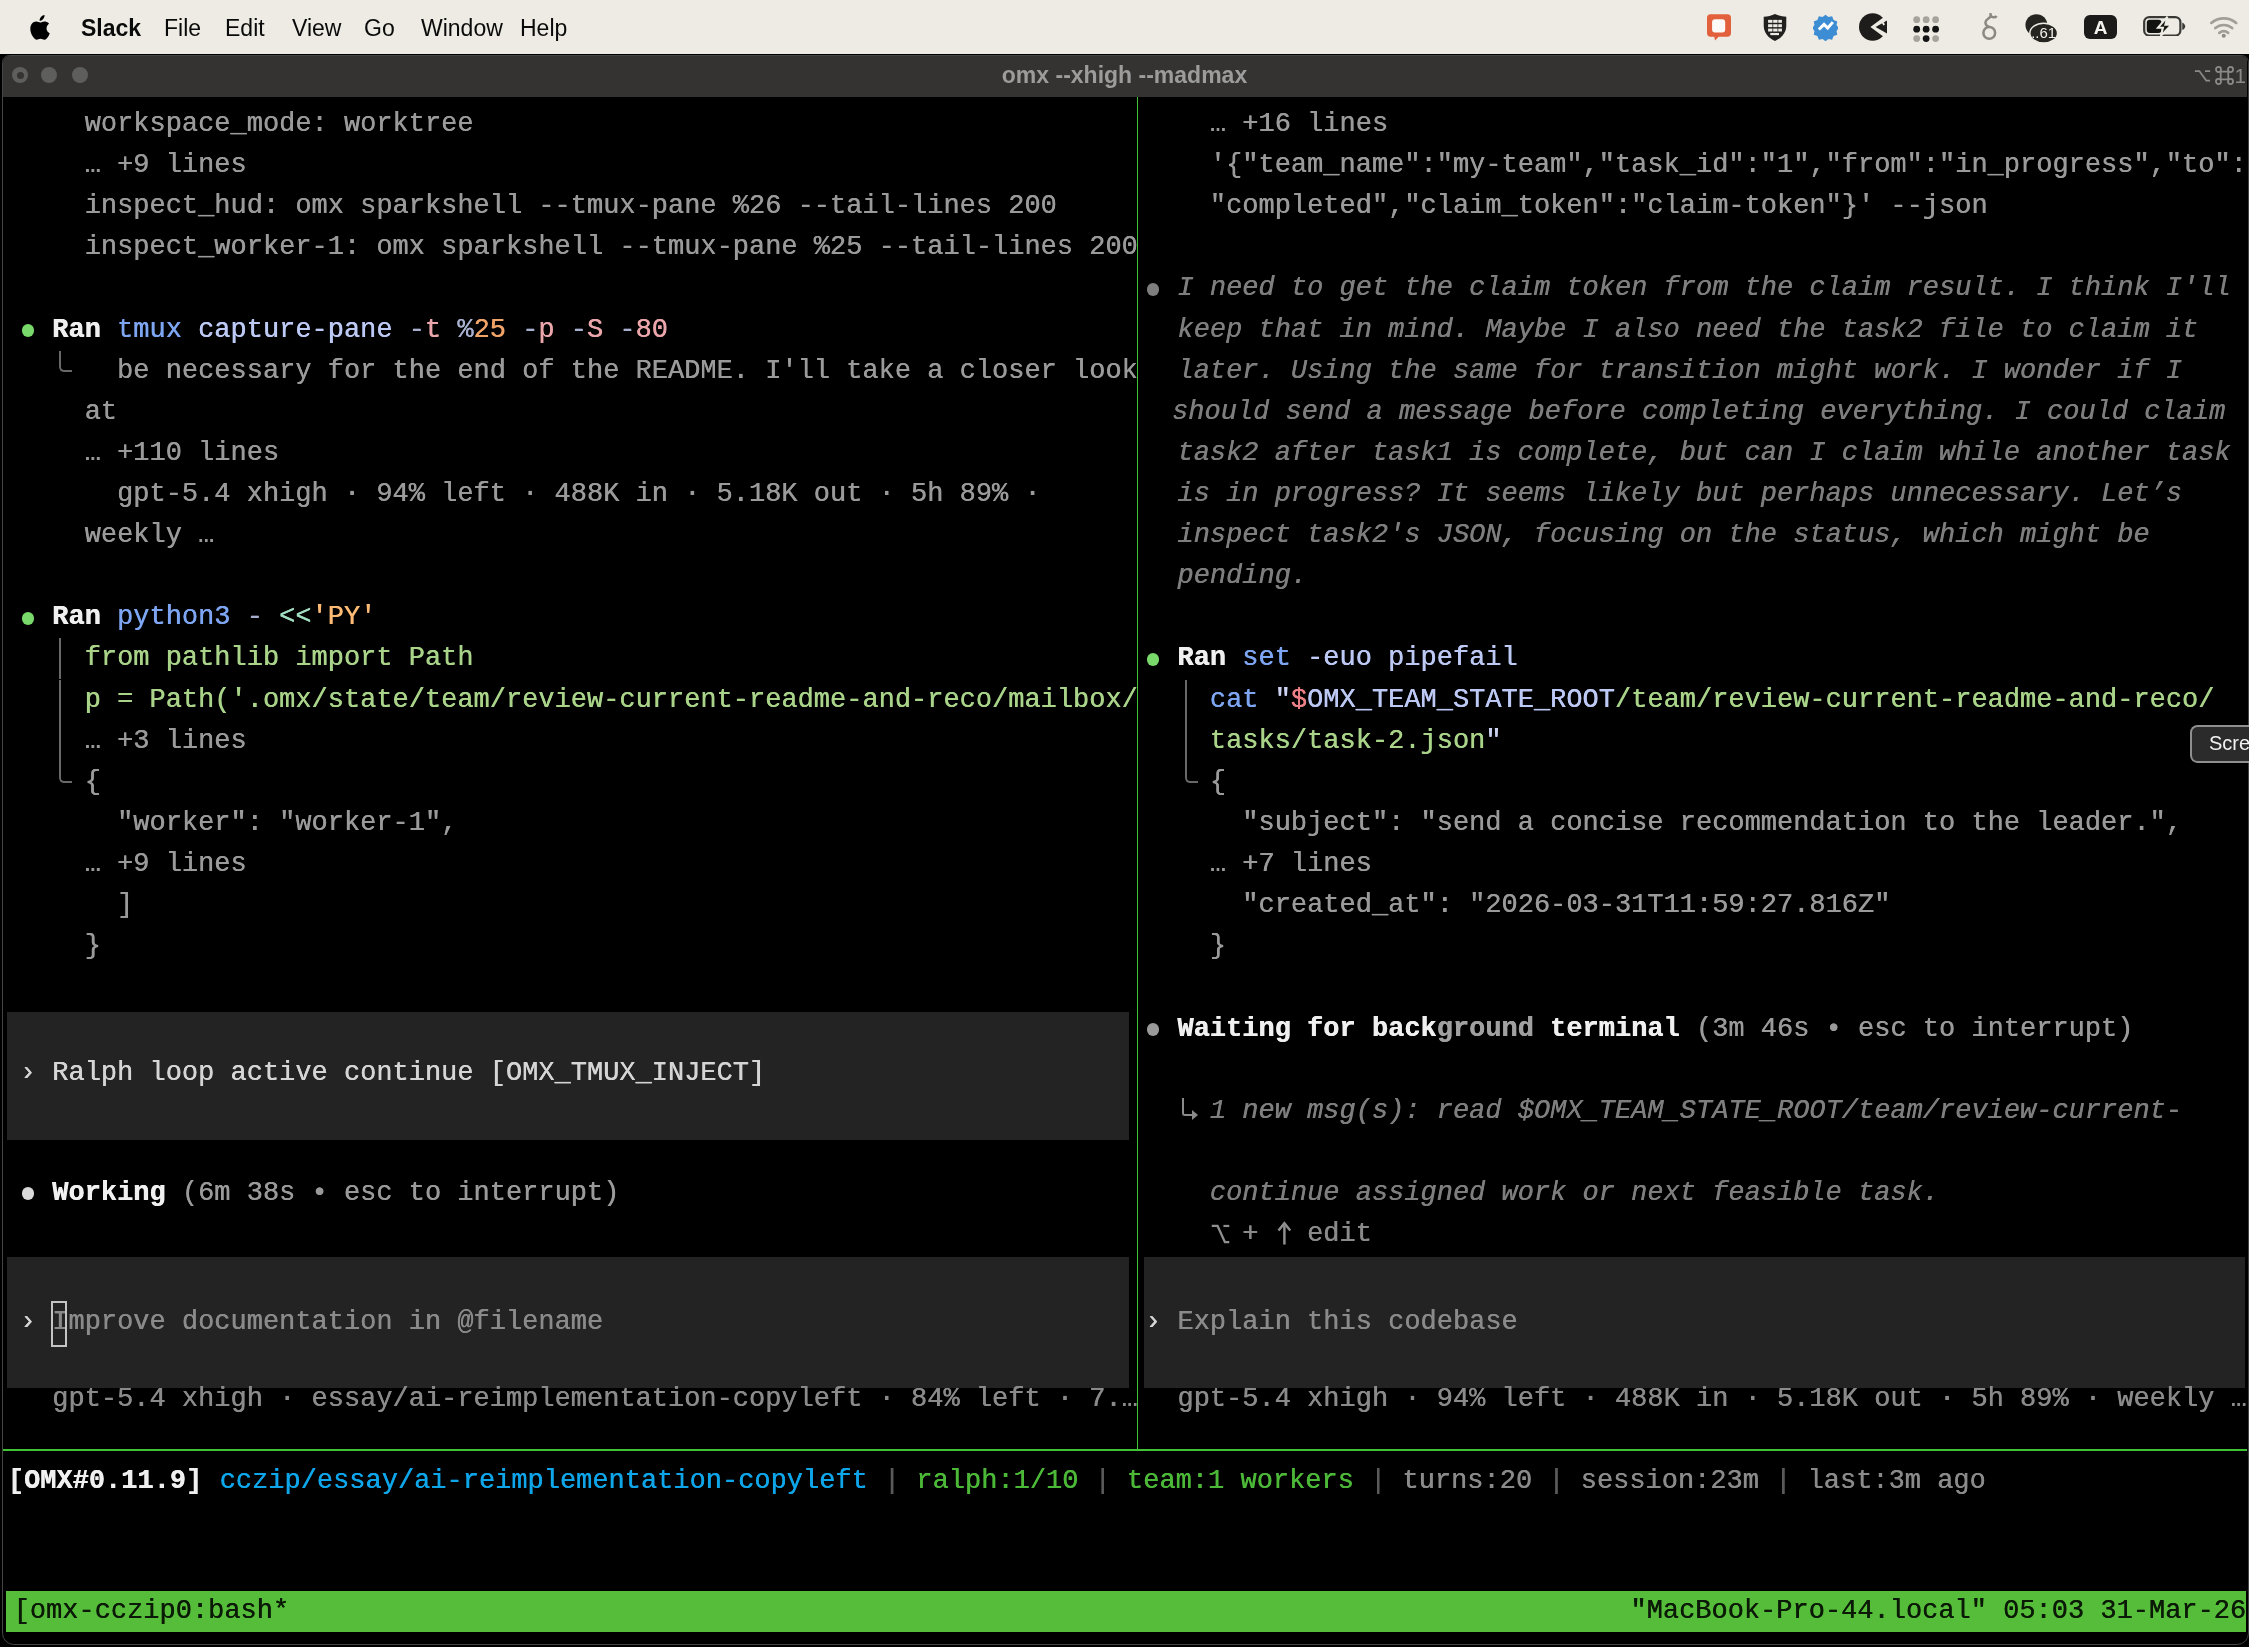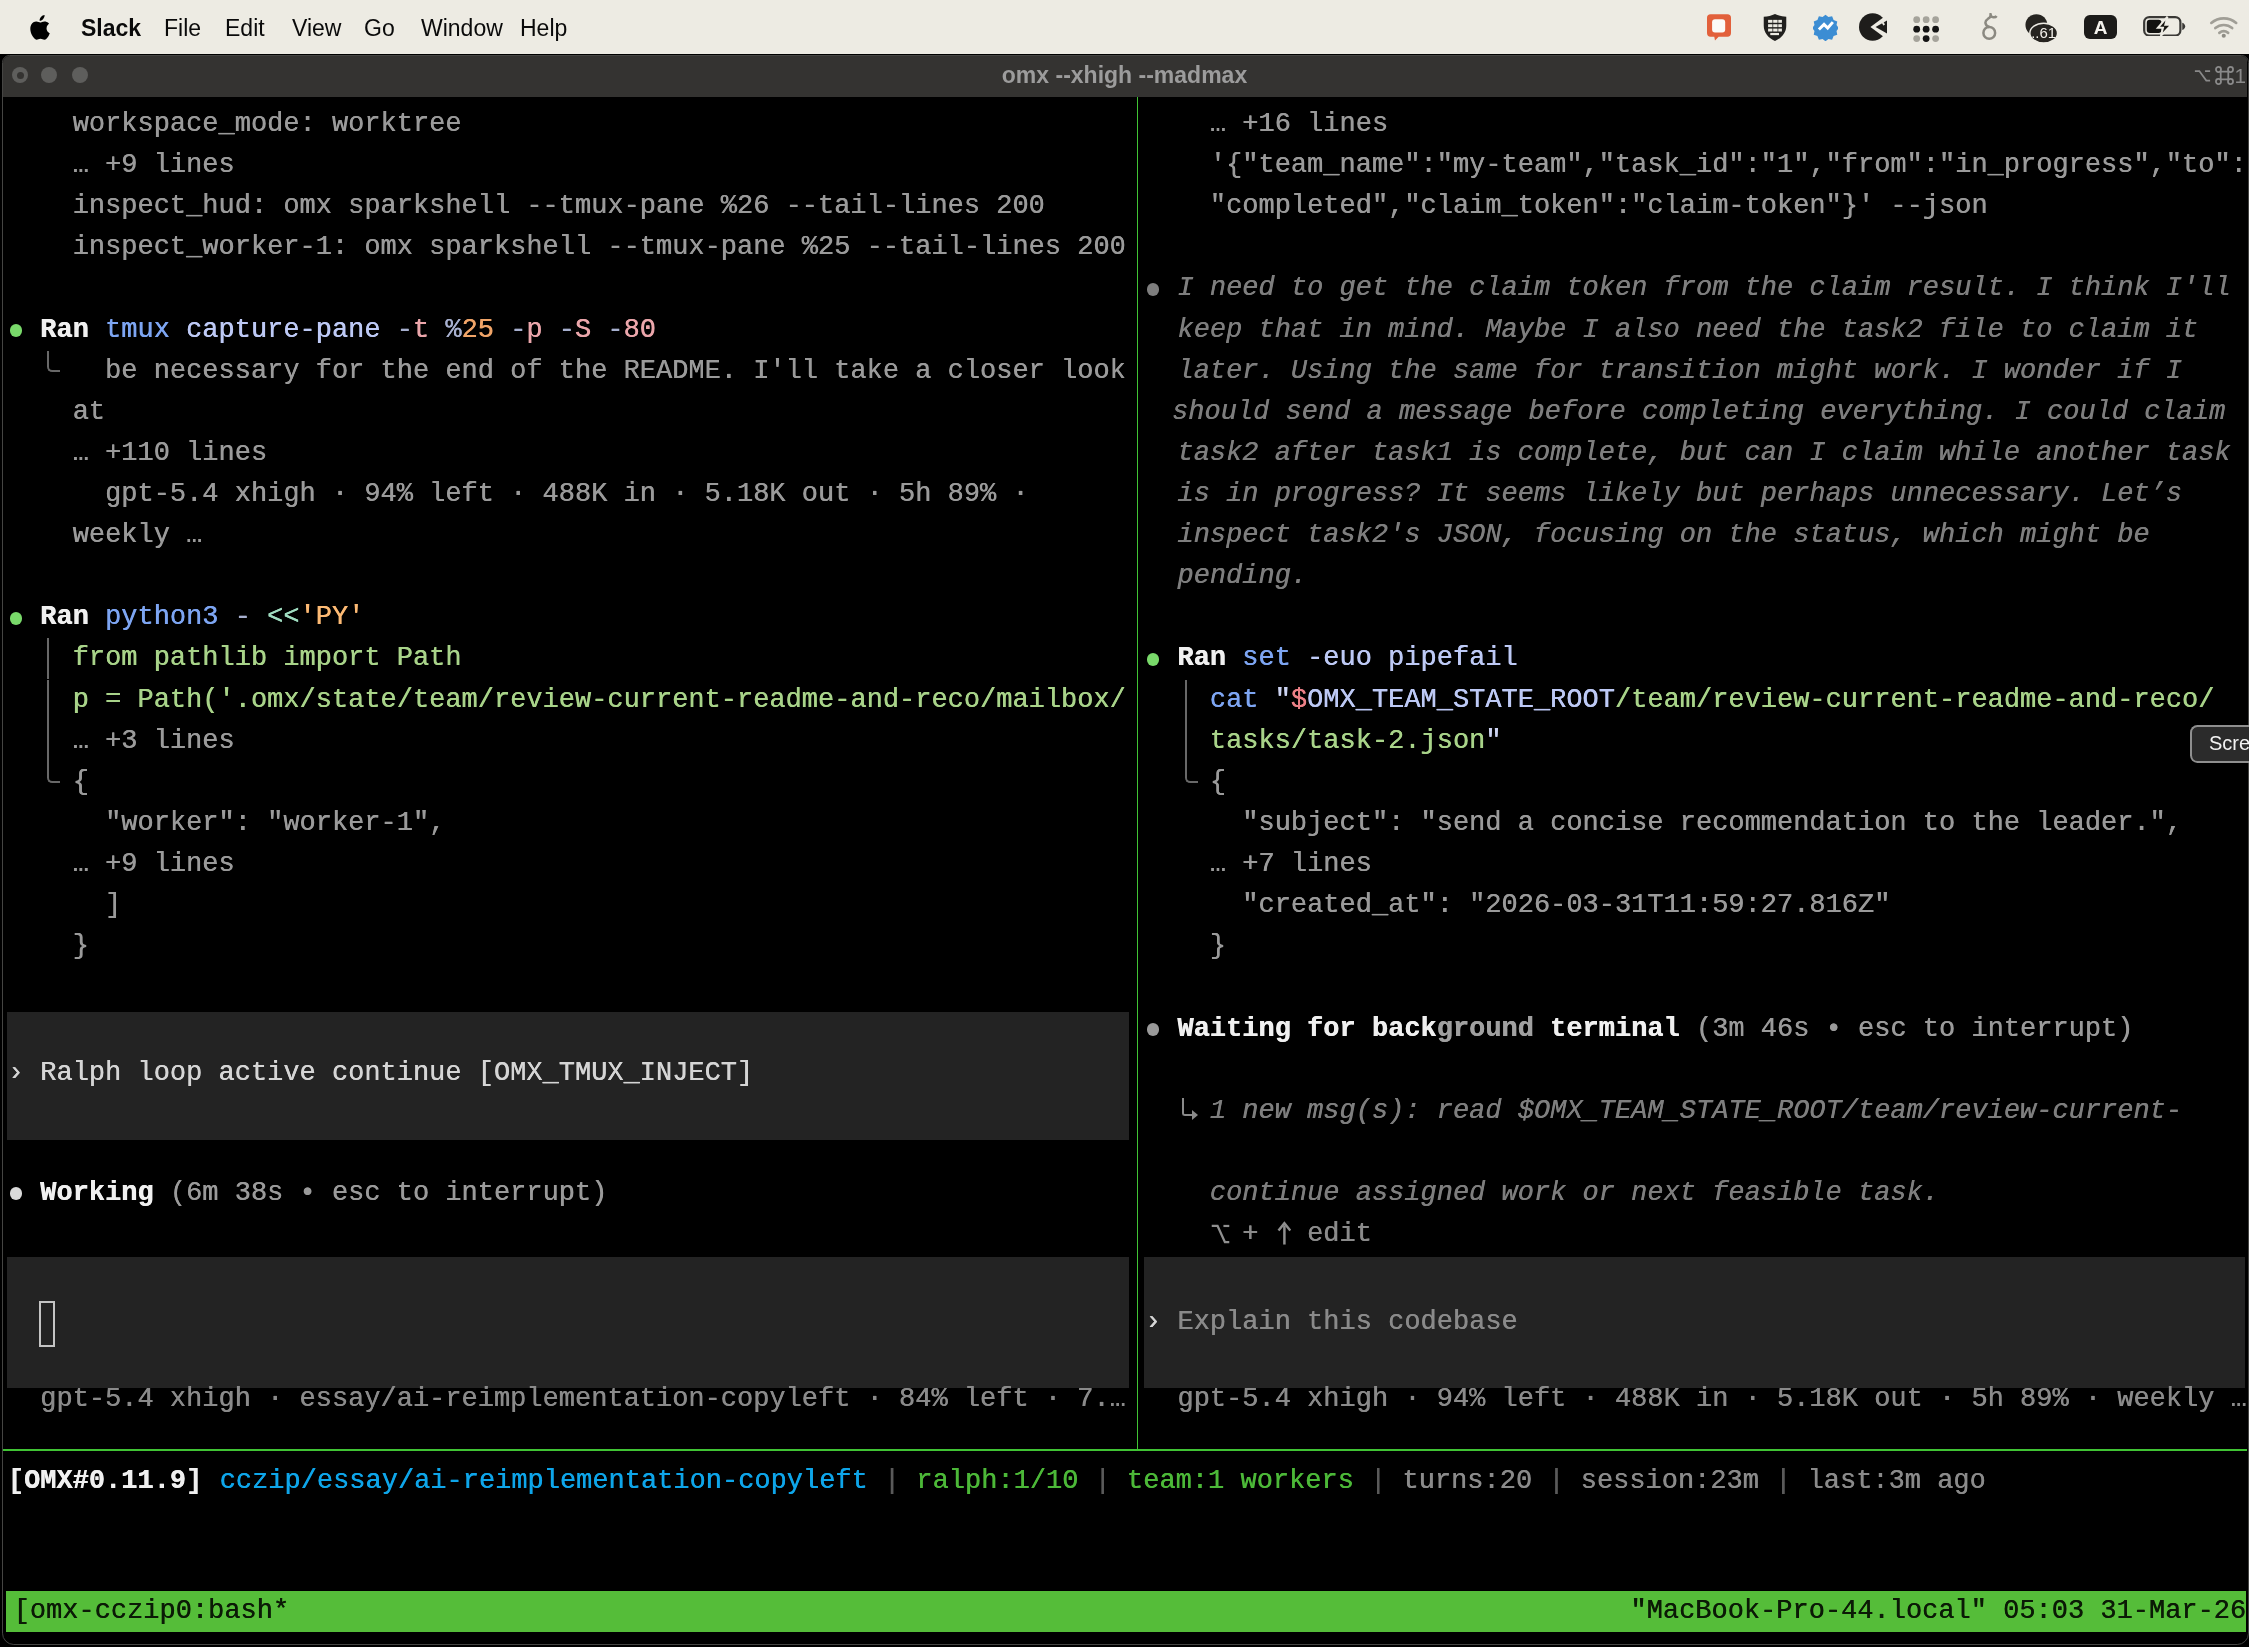--- a/index.html
+++ b/index.html
@@ -124,21 +124,21 @@
 <circle cx="5.5" cy="24.5" r="4"></circle>
         <circle cx="24.5" cy="24.5" r="4"></circle>
 </g>
     </svg>
     <div style="position:absolute;left:2232px;top:9.6px;font:400 20.7px/20.7px &quot;Liberation Sans&quot;,sans-serif;color:#8a8a8a">1</div>
     <div style="position:absolute;left:4.4px;top:956px;width:1122px;height:128px;background:#232323"></div>
     <div style="position:absolute;left:4.4px;top:1201px;width:1122px;height:131px;background:#232323"></div>
     <div style="position:absolute;left:1141px;top:1201px;width:1101px;height:131px;background:#232323"></div>
     <div style="position:absolute;left:1134px;top:41px;width:1.5px;height:1354px;background:#40c434"></div>
     <div style="position:absolute;left:0;top:1393px;width:2244px;height:1.5px;background:#40c434"></div>
-    <div style="position:absolute;left:0;top:0;width:1134px;height:1572px;overflow:hidden">
+    <div style="position:absolute;left:12px;top:0;width:1134px;height:1572px;overflow:hidden">
       <div class="r" style="left:5.2px;top:48px">    workspace_mode: worktree</div>
       <div class="r" style="left:5.2px;top:89px">    … +9 lines</div>
       <div class="r" style="left:5.2px;top:130px">    inspect_hud: omx sparkshell --tmux-pane %26 --tail-lines 200</div>
       <div class="r" style="left:5.2px;top:171px">    inspect_worker-1: omx sparkshell --tmux-pane %25 --tail-lines 200</div>
       <div style="position:absolute;left:7px;top:268px;width:12.5px;height:12.5px;border-radius:50%;background:#79d96a"></div>
       <div class="r" style="left:5.2px;top:254px">  <span class="b">Ran</span> <span class="blue">tmux</span> <span class="lav">capture-pane</span> <span class="lv2">-</span><span class="pink">t</span> <span class="lv2">%</span><span class="org">25</span> <span class="lv2">-</span><span class="pink">p</span> <span class="lv2">-</span><span class="pink">S</span> <span class="lv2">-</span><span class="pink">80</span></div>
       <div style="position:absolute;left:44px;top:295px;width:11.8px;height:19px;border-left:2.2px solid #686868;border-bottom:2.2px solid #686868;border-bottom-left-radius:5.2px"></div>
       <div class="r" style="left:5.2px;top:295px">      be necessary for the end of the README. I'll take a closer look</div>
       <div class="r" style="left:5.2px;top:336px">    at</div>
       <div class="r" style="left:5.2px;top:377px">    … +110 lines</div>
@@ -154,20 +154,21 @@
       <div class="r" style="left:5.2px;top:665px">    … +3 lines</div>
       <div style="position:absolute;left:44px;top:706px;width:11.8px;height:19px;border-left:2.2px solid #686868;border-bottom:2.2px solid #686868;border-bottom-left-radius:5.2px"></div>
       <div class="r" style="left:5.2px;top:706px">    {</div>
       <div class="r" style="left:5.2px;top:747px">      "worker": "worker-1",</div>
       <div class="r" style="left:5.2px;top:788px">    … +9 lines</div>
       <div class="r" style="left:5.2px;top:829px">      ]</div>
       <div class="r" style="left:5.2px;top:870px">    }</div>
       <div class="r" style="left:5.2px;top:997px"><span class="wt">›</span> <span class="wt">Ralph loop active continue [OMX_TMUX_INJECT]</span></div>
       <div style="position:absolute;left:7px;top:1131px;width:12.5px;height:12.5px;border-radius:50%;background:#d9d9d9"></div>
       <div class="r" style="left:5.2px;top:1117px">  <span class="b">Working</span> (6m 38s • esc to interrupt)</div>
+      <div class="r" style="left:5.2px;top:1246px"><span class="wt">›</span> <span class="dim">Improve documentation in @filename</span></div>
       <div style="position:absolute;left:36px;top:1245px;width:16px;height:46px;border:2.2px solid #c4c4c4;box-sizing:border-box"></div>
       <div class="r" style="left:5.2px;top:1323px">  <span class="dim">gpt-5.4 xhigh · essay/ai-reimplementation-copyleft · 84% left · 7.…</span></div>
     </div>
     <div style="position:absolute;left:1135px;top:0;width:1109px;height:1394px;overflow:hidden">
       <div class="r" style="left:7.4px;top:48px">    … +16 lines</div>
       <div class="r" style="left:7.4px;top:89px">    '{"team_name":"my-team","task_id":"1","from":"in_progress","to":</div>
       <div class="r" style="left:7.4px;top:130px">    "completed","claim_token":"claim-token"}' --json</div>
       <div style="position:absolute;left:9.2px;top:227px;width:12.5px;height:12.5px;border-radius:50%;background:#7e7e7e"></div>
       <div class="r" style="left:7.4px;top:212px">  <span class="it">I need to get the claim token from the claim result. I think I'll</span></div>
       <div class="r" style="left:7.4px;top:254px">  <span class="it">keep that in mind. Maybe I also need the task2 file to claim it</span></div>

